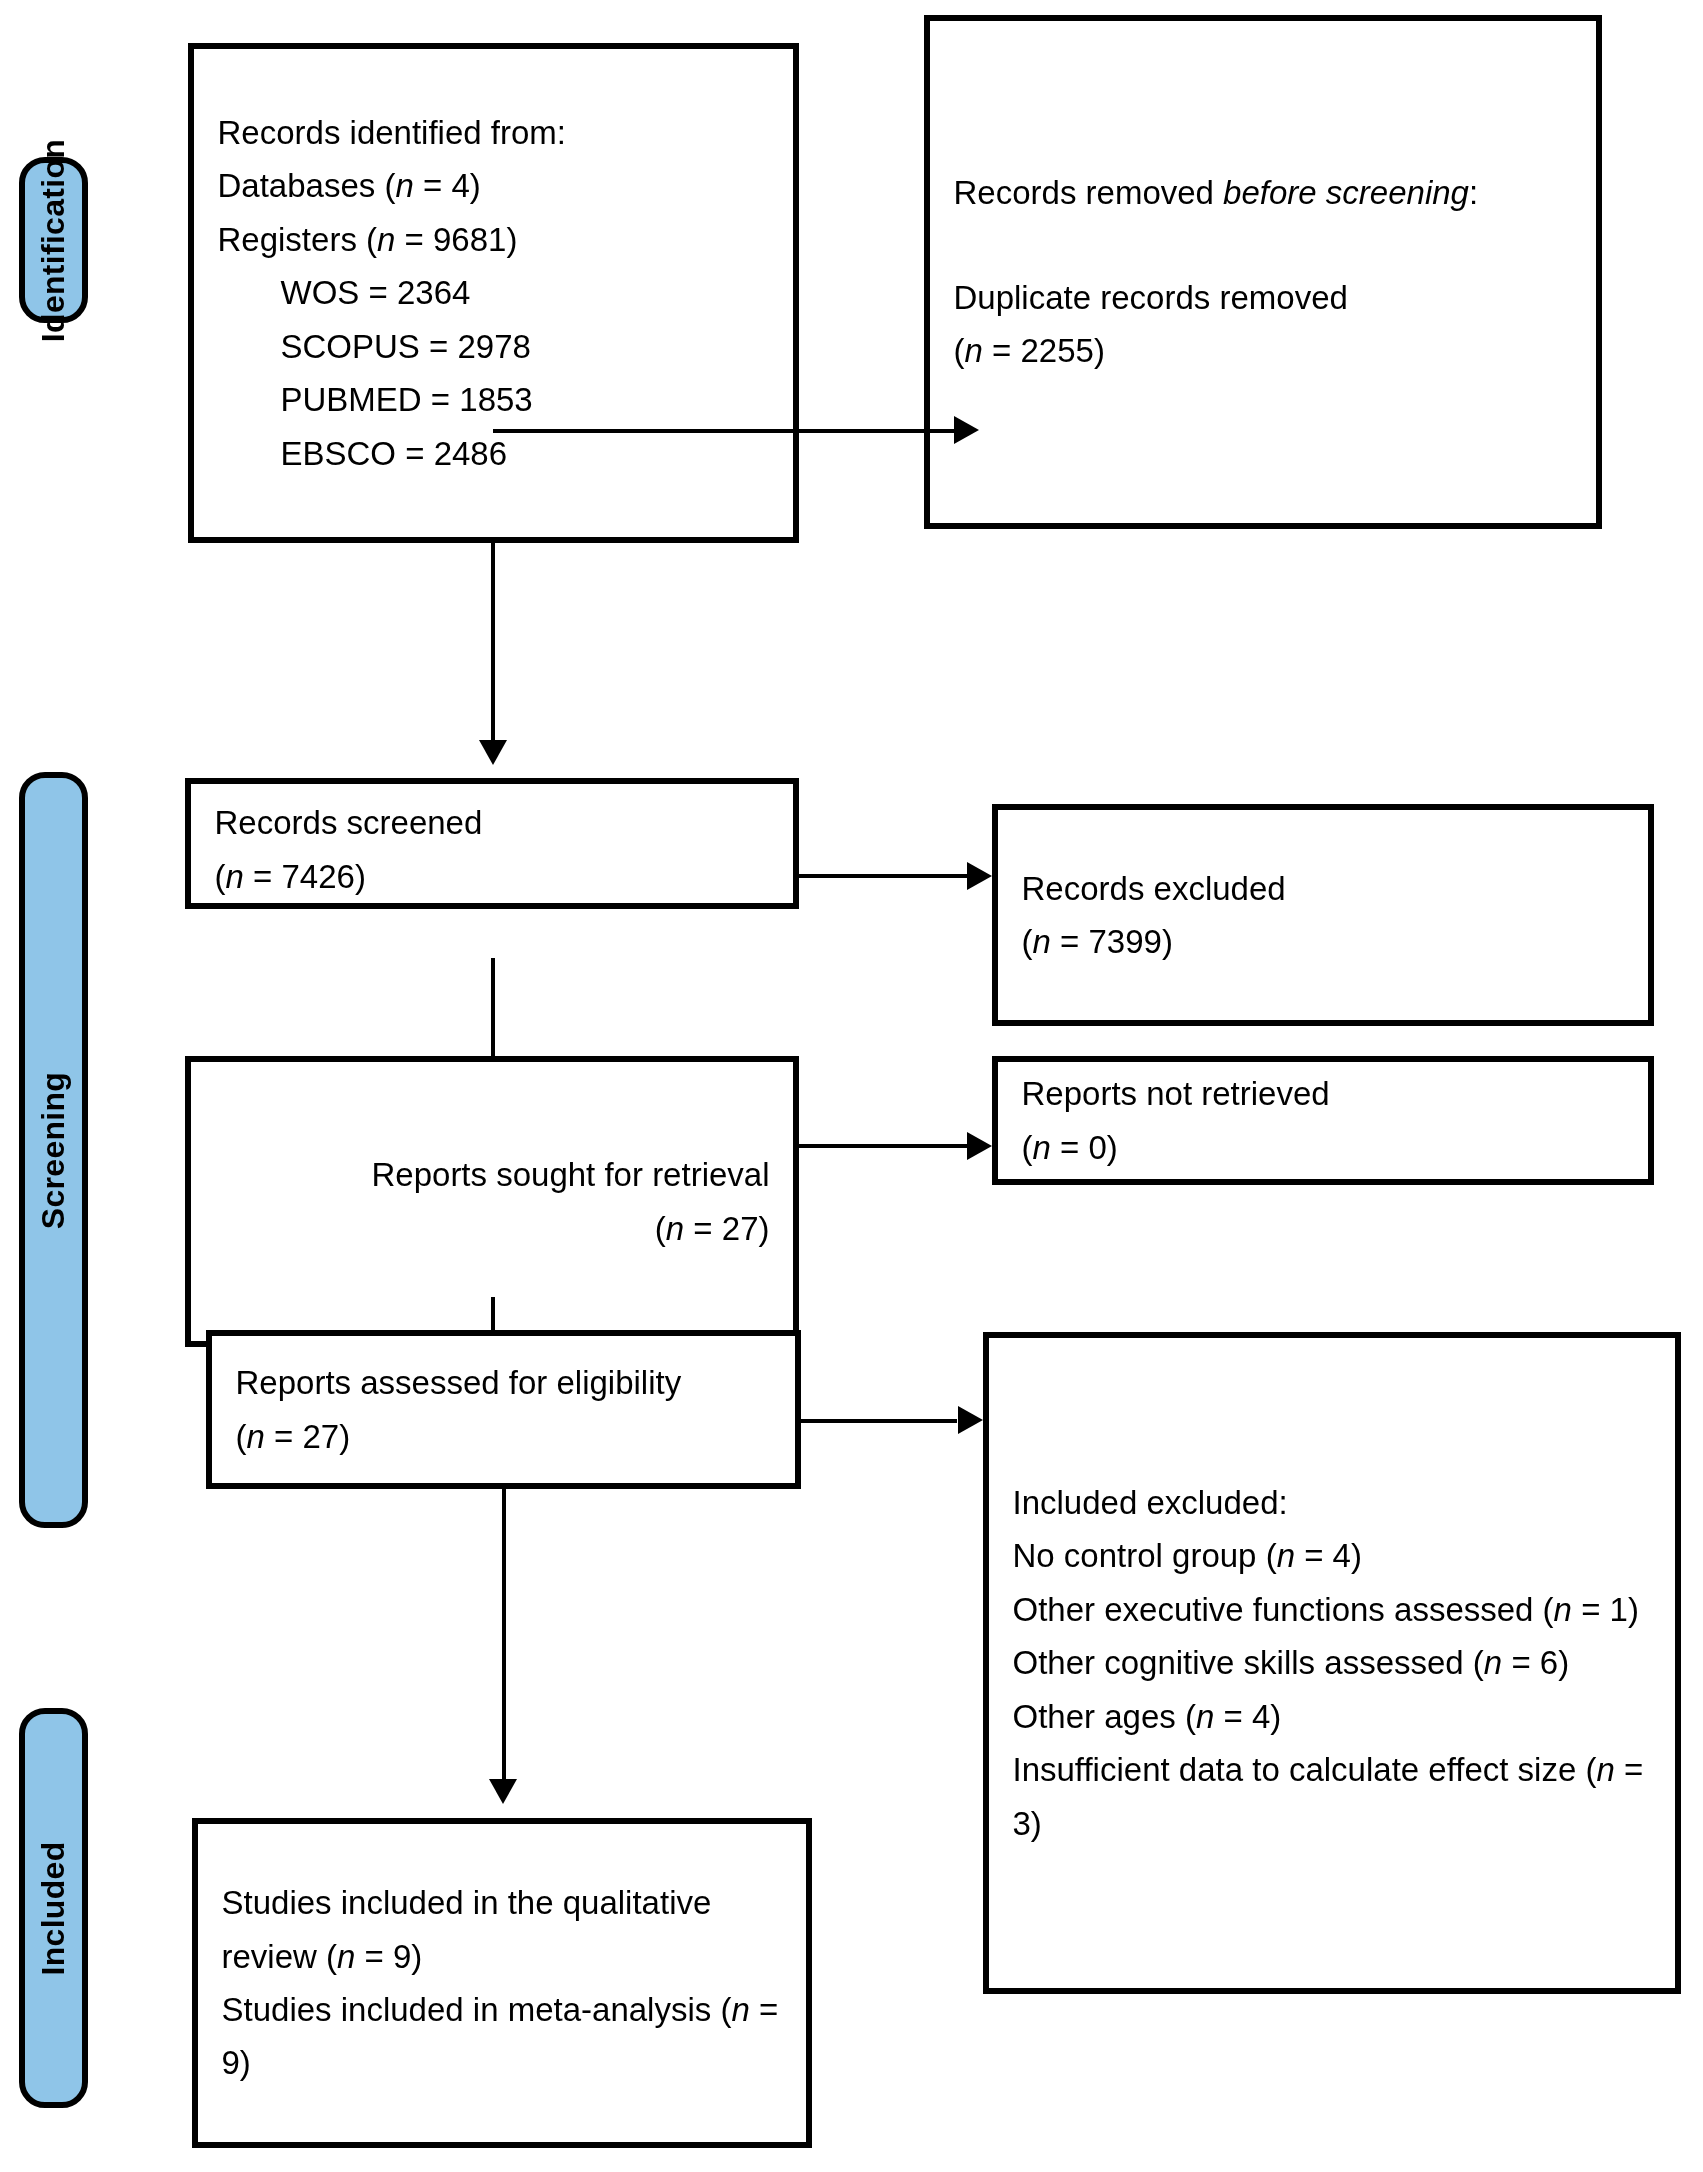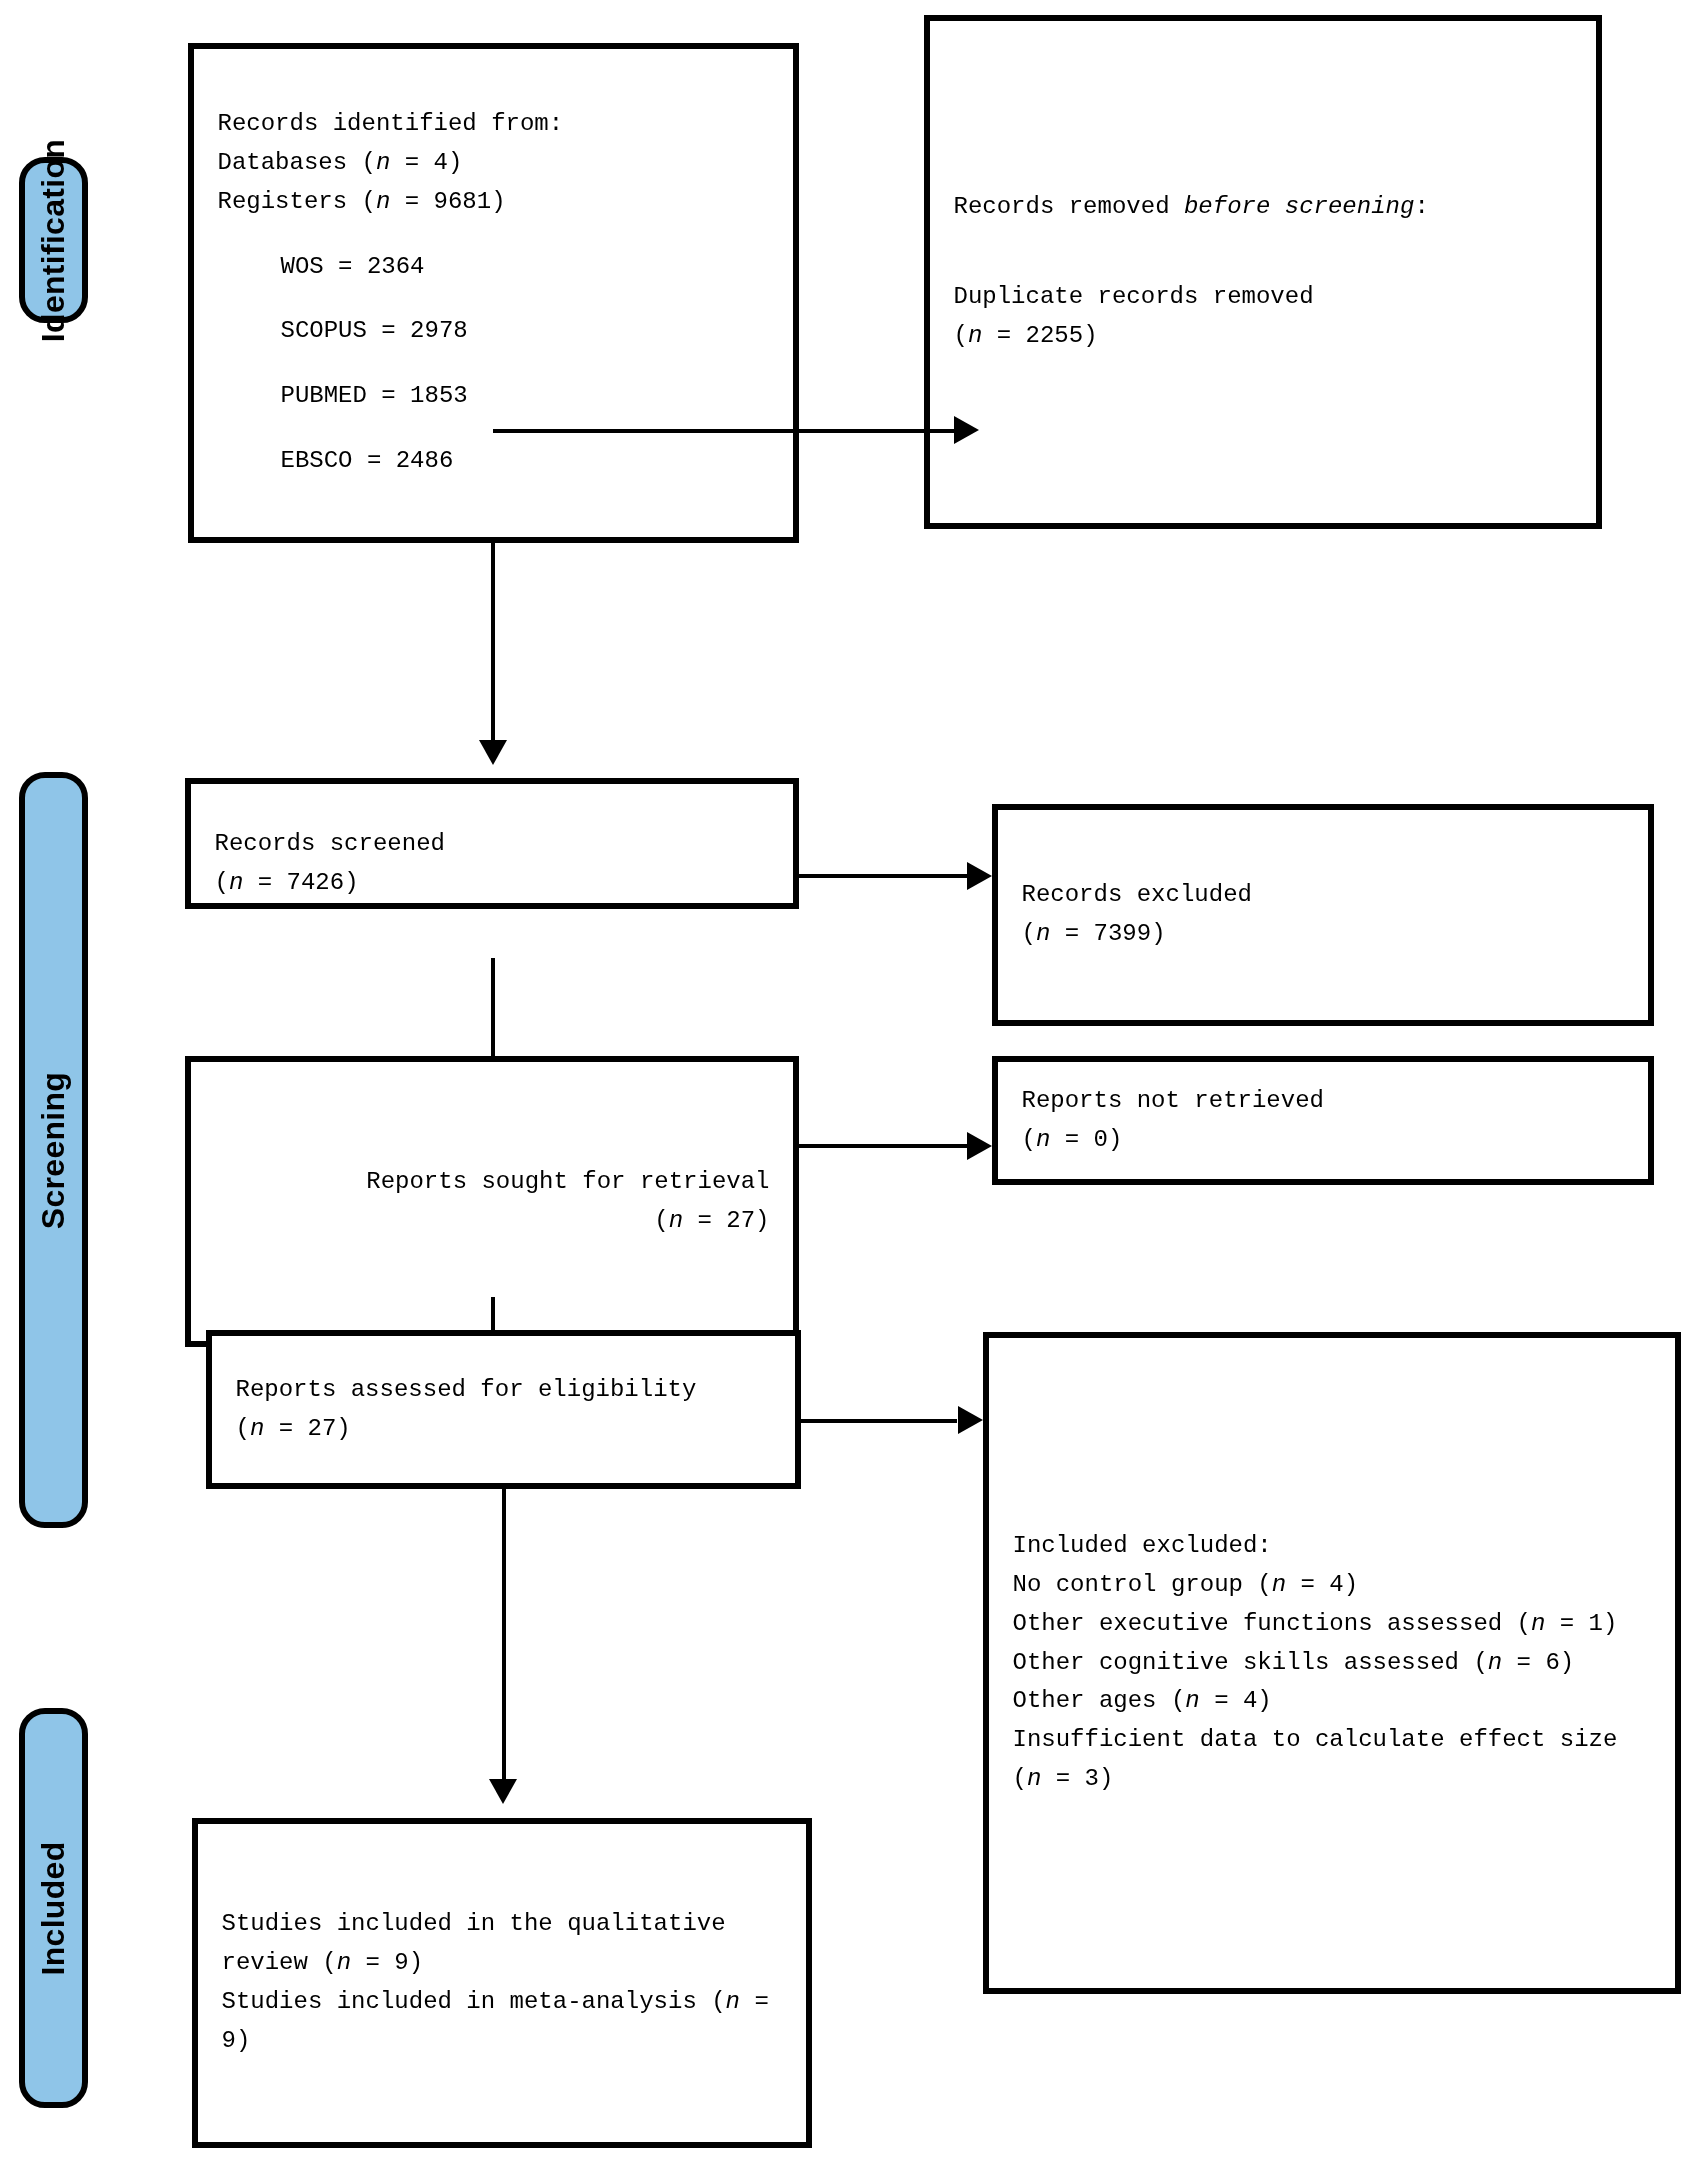--- a/index.html
+++ b/index.html
@@ -47,28 +47,28 @@
     border: 6.2px solid #000000;
     box-sizing: border-box;
     display: flex;
     flex-direction: column;
     justify-content: center;
   }
   .flow-box .box-body {
     padding: 0 23.5px;
   }
   .box-line {
-    font-size: 24px;
+    font-size: 33px;
     line-height: 1.62;
     color: #000000;
     white-space: nowrap;
-    font-family: Liberation Mono, monospace;
+    font-family: Liberation Sans, sans-serif;
   }
   .box-line.wrap { white-space: normal; }
-  .box-line.indent { padding-left: 63px; margin-top: 26px; }
+  .box-line.indent { padding-left: 63px; }
   .box-line.spacer { height: 51px; }
   .box-line i { font-style: italic; }
 
   
   .conn {
     position: absolute;
     background: #000000;
   }
   .conn-v { width: 4.1px; }
   .conn-h { height: 4.1px; }

